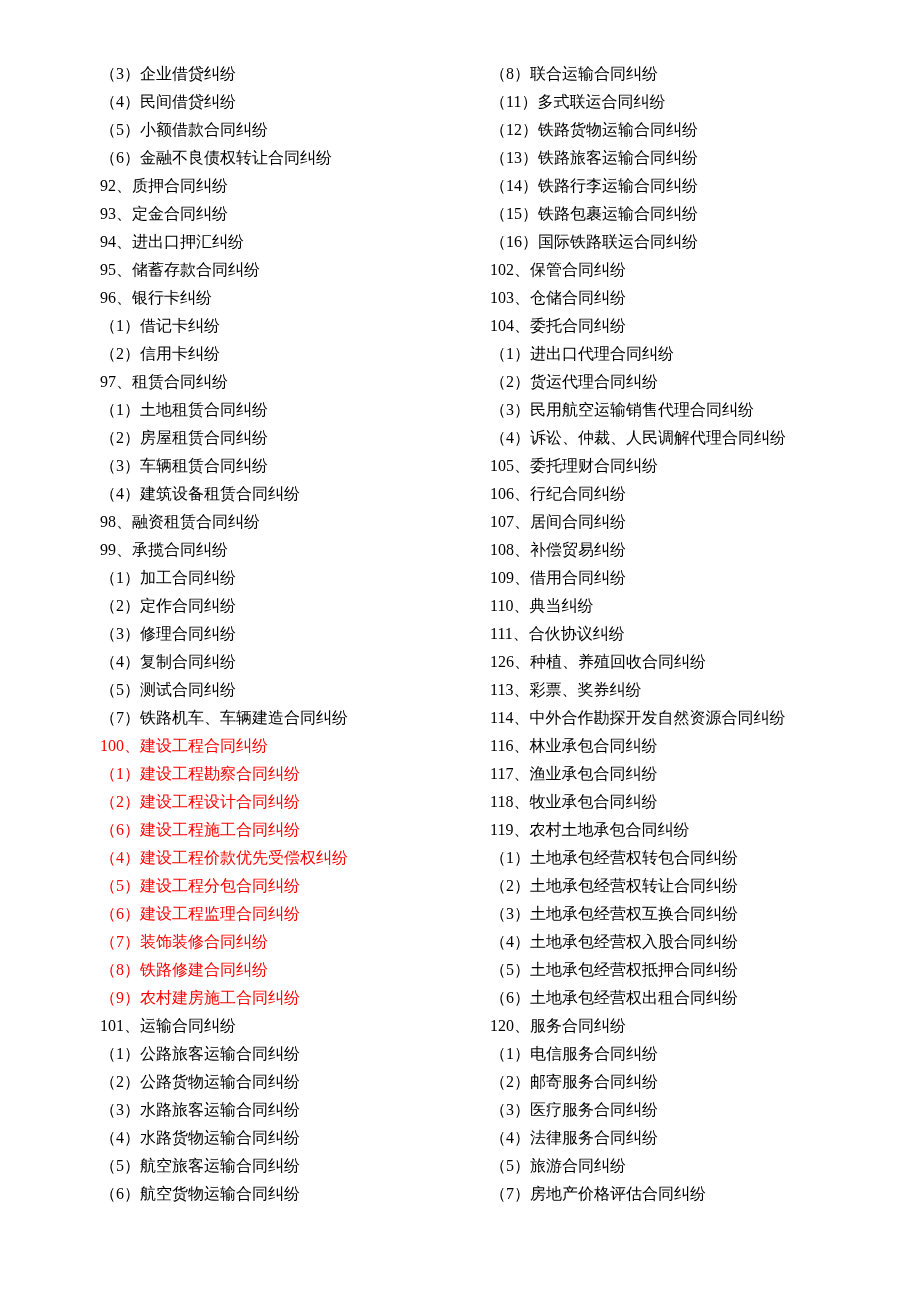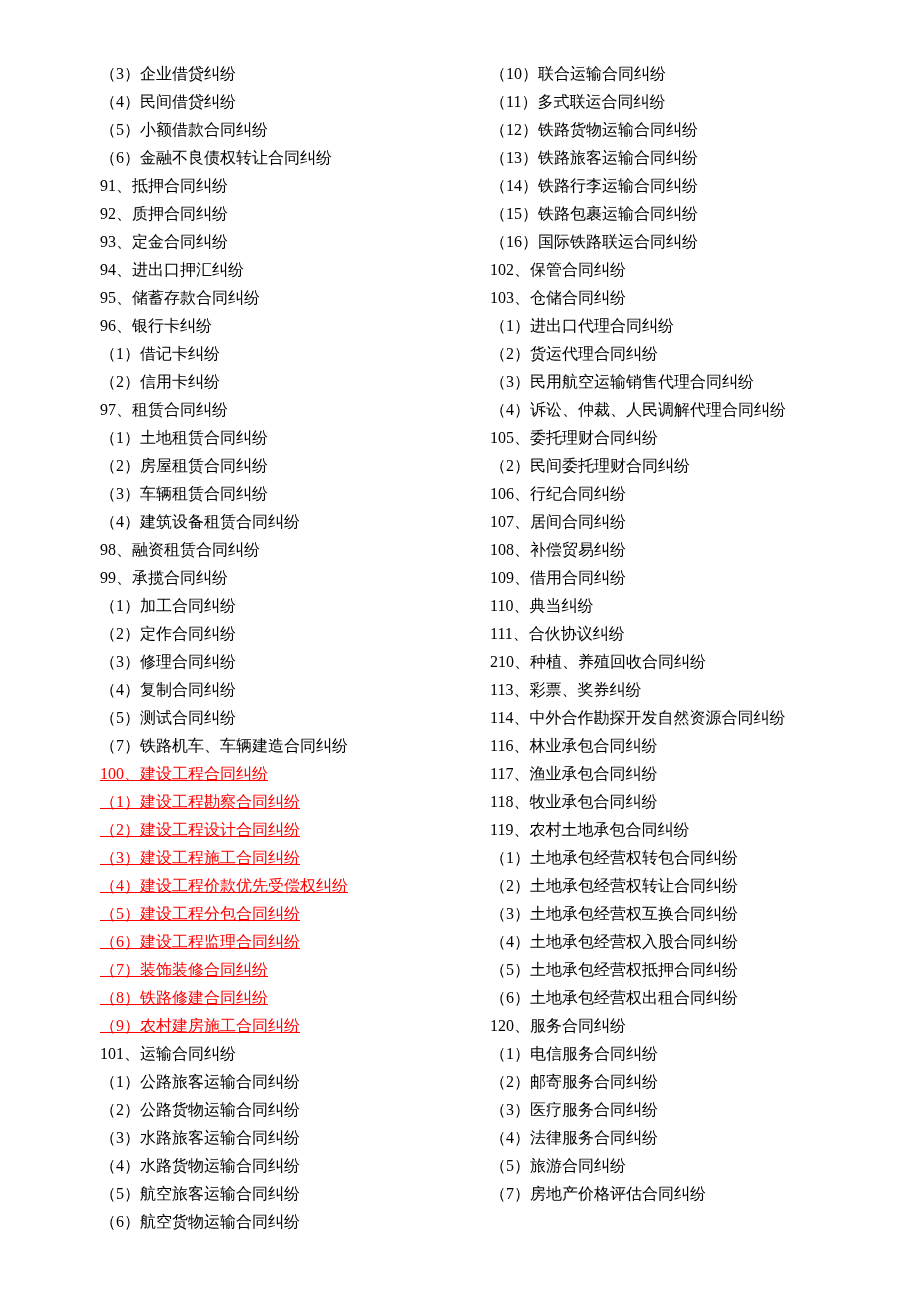--- a/index.html
+++ b/index.html
@@ -19,33 +19,31 @@
     }
     .col {
       flex: 1;
       min-width: 0;
     }
     .item {
       white-space: nowrap;
     }
     .item.red {
       color: #ff0000;
-      text-decoration: underline;
     }
   </style>
 </head>
 <body>
 
 <div class="columns">
   <div class="col" id="col-left">
       <div class="item">（3）企业借贷纠纷</div>
       <div class="item">（4）民间借贷纠纷</div>
       <div class="item">（5）小额借款合同纠纷</div>
       <div class="item">（6）金融不良债权转让合同纠纷</div>
-      <div class="item">91、抵押合同纠纷</div>
       <div class="item">92、质押合同纠纷</div>
       <div class="item">93、定金合同纠纷</div>
       <div class="item">94、进出口押汇纠纷</div>
       <div class="item">95、储蓄存款合同纠纷</div>
       <div class="item">96、银行卡纠纷</div>
       <div class="item">（1）借记卡纠纷</div>
       <div class="item">（2）信用卡纠纷</div>
       <div class="item">97、租赁合同纠纷</div>
       <div class="item">（1）土地租赁合同纠纷</div>
       <div class="item">（2）房屋租赁合同纠纷</div>
@@ -55,58 +53,58 @@
       <div class="item">99、承揽合同纠纷</div>
       <div class="item">（1）加工合同纠纷</div>
       <div class="item">（2）定作合同纠纷</div>
       <div class="item">（3）修理合同纠纷</div>
       <div class="item">（4）复制合同纠纷</div>
       <div class="item">（5）测试合同纠纷</div>
       <div class="item">（7）铁路机车、车辆建造合同纠纷</div>
       <div class="item red">100、建设工程合同纠纷</div>
       <div class="item red">（1）建设工程勘察合同纠纷</div>
       <div class="item red">（2）建设工程设计合同纠纷</div>
-      <div class="item red">（3）建设工程施工合同纠纷</div>
+      <div class="item red">（6）建设工程施工合同纠纷</div>
       <div class="item red">（4）建设工程价款优先受偿权纠纷</div>
       <div class="item red">（5）建设工程分包合同纠纷</div>
       <div class="item red">（6）建设工程监理合同纠纷</div>
       <div class="item red">（7）装饰装修合同纠纷</div>
       <div class="item red">（8）铁路修建合同纠纷</div>
       <div class="item red">（9）农村建房施工合同纠纷</div>
       <div class="item">101、运输合同纠纷</div>
       <div class="item">（1）公路旅客运输合同纠纷</div>
       <div class="item">（2）公路货物运输合同纠纷</div>
       <div class="item">（3）水路旅客运输合同纠纷</div>
       <div class="item">（4）水路货物运输合同纠纷</div>
       <div class="item">（5）航空旅客运输合同纠纷</div>
       <div class="item">（6）航空货物运输合同纠纷</div>
     </div>
   <div class="col" id="col-right">
-      <div class="item">（10）联合运输合同纠纷</div>
+      <div class="item">（8）联合运输合同纠纷</div>
       <div class="item">（11）多式联运合同纠纷</div>
       <div class="item">（12）铁路货物运输合同纠纷</div>
       <div class="item">（13）铁路旅客运输合同纠纷</div>
       <div class="item">（14）铁路行李运输合同纠纷</div>
       <div class="item">（15）铁路包裹运输合同纠纷</div>
       <div class="item">（16）国际铁路联运合同纠纷</div>
       <div class="item">102、保管合同纠纷</div>
       <div class="item">103、仓储合同纠纷</div>
+      <div class="item">104、委托合同纠纷</div>
       <div class="item">（1）进出口代理合同纠纷</div>
       <div class="item">（2）货运代理合同纠纷</div>
       <div class="item">（3）民用航空运输销售代理合同纠纷</div>
       <div class="item">（4）诉讼、仲裁、人民调解代理合同纠纷</div>
       <div class="item">105、委托理财合同纠纷</div>
-      <div class="item">（2）民间委托理财合同纠纷</div>
       <div class="item">106、行纪合同纠纷</div>
       <div class="item">107、居间合同纠纷</div>
       <div class="item">108、补偿贸易纠纷</div>
       <div class="item">109、借用合同纠纷</div>
       <div class="item">110、典当纠纷</div>
       <div class="item">111、合伙协议纠纷</div>
-      <div class="item">210、种植、养殖回收合同纠纷</div>
+      <div class="item">126、种植、养殖回收合同纠纷</div>
       <div class="item">113、彩票、奖券纠纷</div>
       <div class="item">114、中外合作勘探开发自然资源合同纠纷</div>
       <div class="item">116、林业承包合同纠纷</div>
       <div class="item">117、渔业承包合同纠纷</div>
       <div class="item">118、牧业承包合同纠纷</div>
       <div class="item">119、农村土地承包合同纠纷</div>
       <div class="item">（1）土地承包经营权转包合同纠纷</div>
       <div class="item">（2）土地承包经营权转让合同纠纷</div>
       <div class="item">（3）土地承包经营权互换合同纠纷</div>
       <div class="item">（4）土地承包经营权入股合同纠纷</div>

